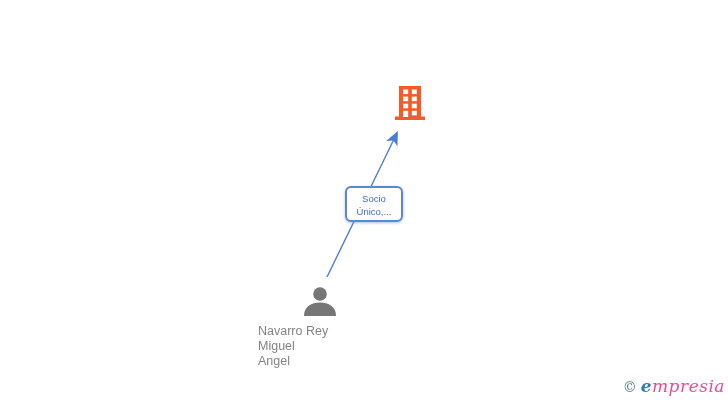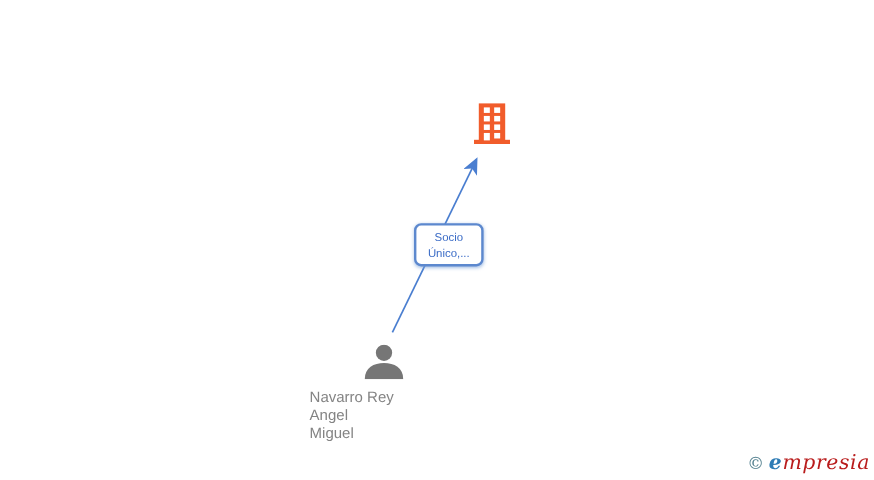--- a/index.html
+++ b/index.html
@@ -84,21 +84,21 @@
   .watermark .copy {
     color: #53808f;
     font-size: 14px;
   }
   .watermark .brand {
     font-style: italic;
     font-size: 17px;
     letter-spacing: 0.5px;
   }
   .watermark .brand-e { color: #2f7cb5; font-weight: bold; }
-  .watermark .brand-rest { color: #b91c1c; text-align: right; }
+  .watermark .brand-rest { color: #ec4899; text-align: right; }
 </style>
 </head>
 <body>
 
 <div id="canvas">
 
   <svg id="edges" viewBox="0 0 728 400" xmlns="http://www.w3.org/2000/svg">
     <defs>
       <marker id="arrowhead" markerWidth="11" markerHeight="9" refX="8.5" refY="4.5" orient="auto">
         <path d="M0,0 L10,4.5 L0,9 L2.6,4.5 Z" fill="#4a7ed0"></path>
@@ -130,22 +130,22 @@
 
   <div class="person-icon-wrap">
     <svg width="36" height="29" viewBox="0 0 36 29" xmlns="http://www.w3.org/2000/svg">
       <circle cx="18" cy="7" r="6.8" fill="#767676"></circle>
       <path d="M2,29 C2,19.5 9.5,15.6 18,15.6 C26.5,15.6 34,19.5 34,29 Z" fill="#767676"></path>
     </svg>
   </div>
 
   <div class="person-name">
     <div>Navarro Rey</div>
+    <div>Miguel</div>
     <div>Angel</div>
-    <div>Miguel</div>
   </div>
 
   <div class="watermark">
     <span class="copy">©</span>
     <span class="brand"><span class="brand-e">e</span><span class="brand-rest">mpresia</span></span>
   </div>
 
 </div>
 
 </body></html>

